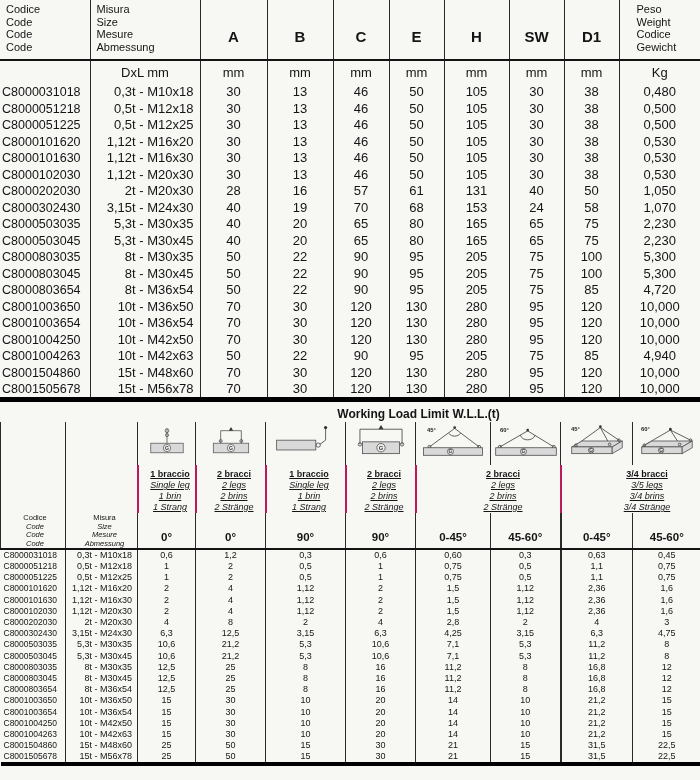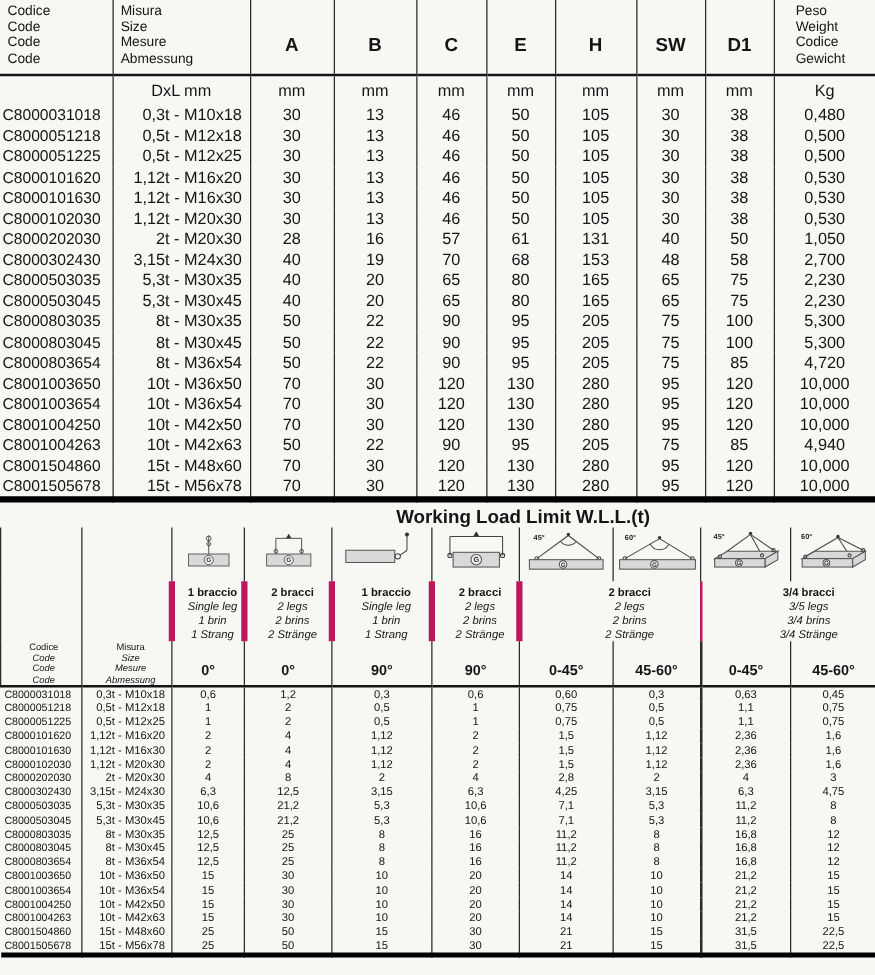--- a/index.html
+++ b/index.html
@@ -24,26 +24,26 @@
   .lbl { font-size:11px; line-height:12.5px; }
   .top td { border-right:1px solid #2a2a2a; font-size:13px; text-align:center;
             height:16.5px; line-height:16px; }
   .top td:last-child { border-right:none; }
   .top .sub td { height:24px; line-height:22px; }
   .top tbody td.c0 { text-align:left; padding-left:2px; font-size:12.5px; }
   .top tbody td.c1 { text-align:right; padding-right:6px; }
 
   
   .wll-title { margin:4px 0 0 137px; width:563px; text-align:center;
-               font-weight:bold; font-size:15px; height:16px; line-height:16px; }
+               font-weight:bold; font-size:12px; height:16px; line-height:16px; }
   .wll { border-bottom:4px solid #000; }
   .icons-row td { height:40px; text-align:center; vertical-align:bottom; padding-bottom:2px; }
   .desc-row td { vertical-align:top; font-size:9px; line-height:10.5px;
                  padding:4px 0 0 7px; height:51px; white-space:normal; }
-  .desc-row td.grp { border-left:5px solid #be185d; }
+  .desc-row td.grp { border-left:2px solid #be185d;text-decoration:underline; }
   .desc-row td.g2  { border-left-width:2px; }
   .desc-row .b1 { font-weight:bold; }
   .desc-row .it { font-style:italic; }
   .hdr-row td { border-bottom:2px solid #141414; height:38px; }
   .hdr-row td.angle { font-weight:bold; font-size:11.5px; text-align:center;
                       vertical-align:bottom; padding-bottom:5px;
                       border-left:1px solid #2a2a2a; }
   .hdr-row td.g2 { border-left-width:2px; }
   .hdr-row td.codeh { font-size:7.5px; line-height:8.5px; vertical-align:top; padding:1px 0 0 4px; }
   .hdr-row td.sizeh { font-size:7.5px; line-height:8.5px; vertical-align:top; padding:1px 0 0 6px;
@@ -210,23 +210,23 @@
         <td class="c9">1,050</td>
       </tr>
       <tr>
         <td class="c0">C8000302430</td>
         <td class="c1">3,15t - M24x30</td>
         <td class="c2">40</td>
         <td class="c3">19</td>
         <td class="c4">70</td>
         <td class="c5">68</td>
         <td class="c6">153</td>
-        <td class="c7">48</td>
+        <td class="c7">24</td>
         <td class="c8">58</td>
-        <td class="c9">2,700</td>
+        <td class="c9">1,070</td>
       </tr>
       <tr>
         <td class="c0">C8000503035</td>
         <td class="c1">5,3t - M30x35</td>
         <td class="c2">40</td>
         <td class="c3">20</td>
         <td class="c4">65</td>
         <td class="c5">80</td>
         <td class="c6">165</td>
         <td class="c7">65</td>

